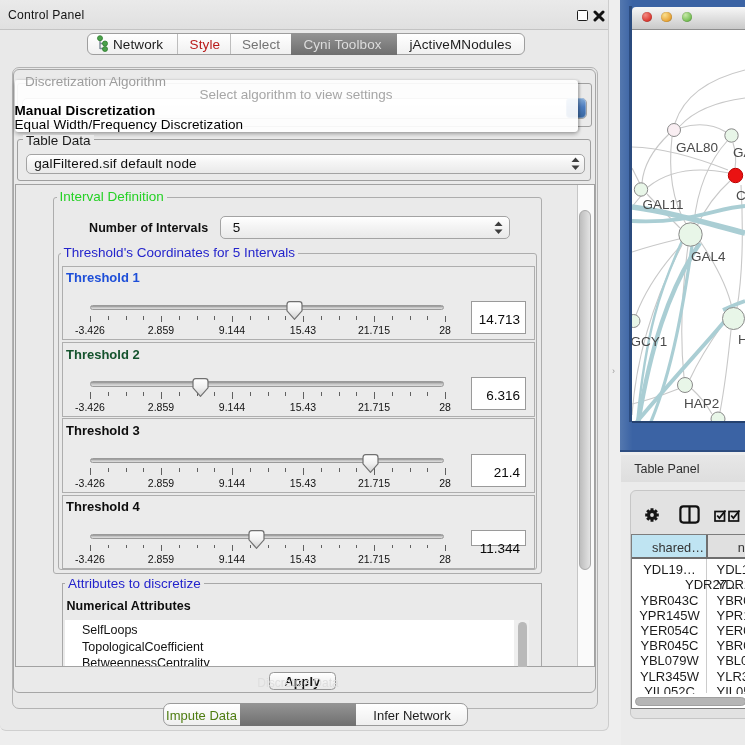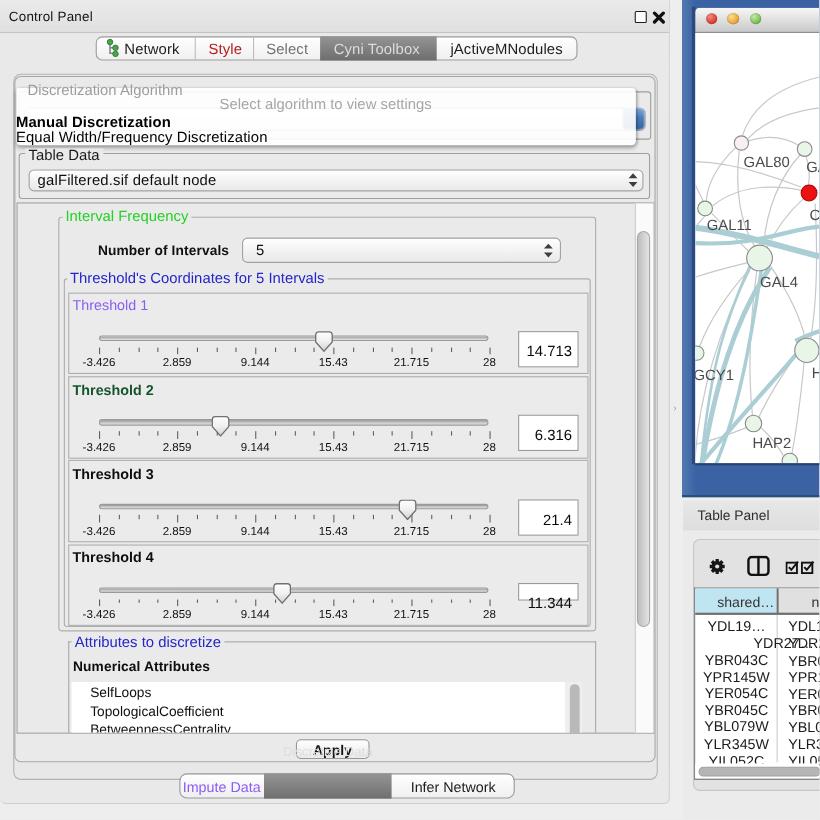--- a/index.html
+++ b/index.html
@@ -71,34 +71,34 @@
 </svg>
 
 <div class="abs" style="left:15.3px;top:184px;width:579.7px;height:482.5px;background:#eaeaea;
  border:1px solid #a2a2a2;box-sizing:border-box;"></div>
 <div class="abs" style="left:576.5px;top:185px;width:17.5px;height:480.5px;background:#fafafa;
  border-left:1px solid #c6c6c6;box-sizing:border-box;"></div>
 <div class="abs" style="left:578.8px;top:210px;width:12.7px;height:360px;border-radius:6.5px;
  background:linear-gradient(90deg,#bdbdbd,#e3e3e3);border:1px solid #a8a8a8;box-sizing:border-box;"></div>
 
 <div class="group" style="left:52.5px;top:196.5px;width:489.8px;height:377.5px;border-color:#adadad;"></div>
-<div class="glabel" style="left:56.5px;top:190.5px;font-size:13.5px;color:#25d125;line-height:12px;">Interval Frequency</div>
+<div class="glabel" style="left:56.5px;top:190.5px;font-size:13.5px;color:#25d125;line-height:12px;">Interval Definition</div>
 <div class="txt" style="left:89px;top:221px;font-size:12.5px;letter-spacing:.1px;font-weight:bold;color:#101010;">Number of Intervals</div>
 <div class="combo" style="left:220px;top:216px;width:290px;height:22.5px;"></div>
 <div class="txt" style="left:232.8px;top:220.2px;font-size:13.5px;color:#0f0f0f;">5</div>
 <svg class="abs" style="left:493px;top:220.5px;" width="12" height="14" viewBox="0 0 12 14">
  <path d="M5.5,0.5 L9.5,5 L1.5,5 Z" fill="#3d3d3d"></path>
  <path d="M5.5,13 L9.5,8.5 L1.5,8.5 Z" fill="#3d3d3d"></path>
 </svg>
 <div class="group" style="left:58px;top:253px;width:479.4px;height:317px;border-color:#adadad;"></div>
 <div class="glabel" style="left:60.6px;top:246.5px;font-size:13.5px;color:#2424cc;line-height:12px;">Threshold's Coordinates for 5 Intervals</div>
 
 <div class="abs" style="left:62px;top:265.8px;width:472.7px;height:74.5px;background:#ebebeb;
  border:1px solid #aeaeae;box-sizing:border-box;"></div>
-<div class="txt" style="left:66px;top:270.3px;font-size:13px;font-weight:normal;color:#8b5cf6;">Threshold 1</div>
+<div class="txt" style="left:66px;top:270.3px;font-size:13px;font-weight:bold;color:#1d4ed8;">Threshold 1</div>
 <div class="abs" style="left:90px;top:305.0px;width:354px;height:5.4px;border-radius:2.7px;
  background:linear-gradient(#8f8f8f,#c2c2c2 45%,#e0e0e0);border:1px solid #9a9a9a;box-sizing:border-box;"></div>
 <div class="tick" style="left:90.00px;top:315.8px;height:6.6px;"></div>
 <div class="tick" style="left:107.75px;top:315.8px;height:3.9px;"></div>
 <div class="tick" style="left:125.50px;top:315.8px;height:3.9px;"></div>
 <div class="tick" style="left:143.25px;top:315.8px;height:3.9px;"></div>
 <div class="tick" style="left:161.00px;top:315.8px;height:6.6px;"></div>
 <div class="tick" style="left:178.75px;top:315.8px;height:3.9px;"></div>
 <div class="tick" style="left:196.50px;top:315.8px;height:3.9px;"></div>
 <div class="tick" style="left:214.25px;top:315.8px;height:3.9px;"></div>
@@ -275,21 +275,21 @@
 <div class="abs" style="left:514.4px;top:620px;width:15px;height:46.4px;background:#efefef;"></div>
 <div class="abs" style="left:518.2px;top:621.5px;width:8.8px;height:45px;border-radius:4.4px 4.4px 0 0;background:#b9b9b9;"></div>
 
 <div class="abs" style="left:268.6px;top:672.1px;width:67.2px;height:17.7px;border-radius:4.5px;
  background:linear-gradient(#ffffff,#e9e9e9);border:1px solid #989898;box-sizing:border-box;"></div>
 <div class="txt" style="left:284.5px;top:674px;font-size:12.8px;font-weight:bold;color:#141414;">Apply</div>
 
 <div class="abs" style="left:162.9px;top:702.8px;width:305.4px;height:23.2px;background:linear-gradient(#ffffff,#efefef);
  border:1px solid #9a9a9a;border-radius:7px;box-sizing:border-box;"></div>
 <div class="abs" style="left:240.2px;top:702.8px;width:116px;height:23.2px;background:linear-gradient(#959595,#6f6f6f);"></div>
-<div class="txt" style="left:201.5px;top:707.8px;font-size:13px;color:#8b5cf6;transform:translateX(-50%);">Impute Data</div>
+<div class="txt" style="left:201.5px;top:707.8px;font-size:13px;color:#4d7c0f;transform:translateX(-50%);">Impute Data</div>
 <div class="txt" style="left:298px;top:676px;font-size:12px;color:#dedede;transform:translateX(-50%);">Discretize Data</div>
 <div class="txt" style="left:412px;top:707.8px;font-size:13px;color:#1d1d1d;transform:translateX(-50%);">Infer Network</div>
 
 <div class="txt" style="left:612px;top:366px;font-size:9px;color:#9a9a9a;">›</div>
 
 <div class="abs" style="left:620px;top:0;width:125px;height:452.3px;
  background:linear-gradient(90deg,#5478af,#3b63a4 10%,#3b63a4);"></div>
 <div class="abs" style="left:629.3px;top:6px;width:2.6px;height:416px;background:#2b4b7e;"></div>
 <div class="abs" style="left:632px;top:421px;width:113px;height:2px;background:#24416f;"></div>
 <div class="abs" style="left:620px;top:449.6px;width:125px;height:2.7px;background:#2d4d81;"></div>

